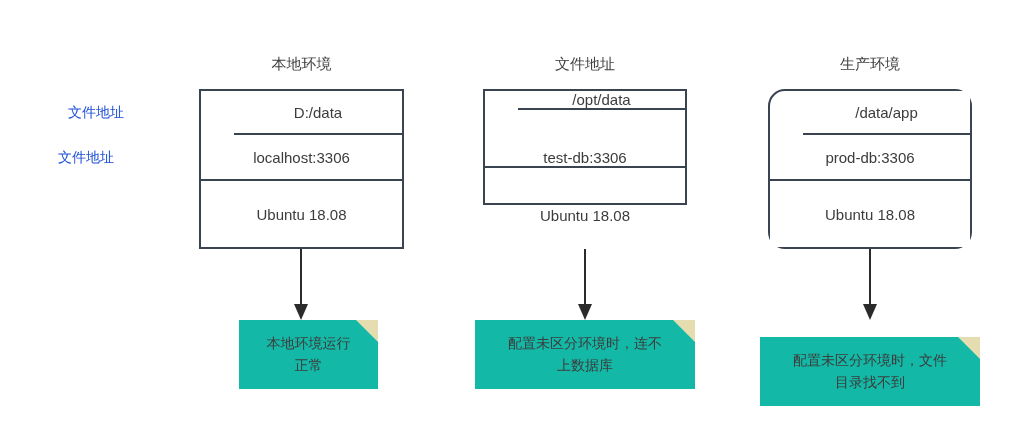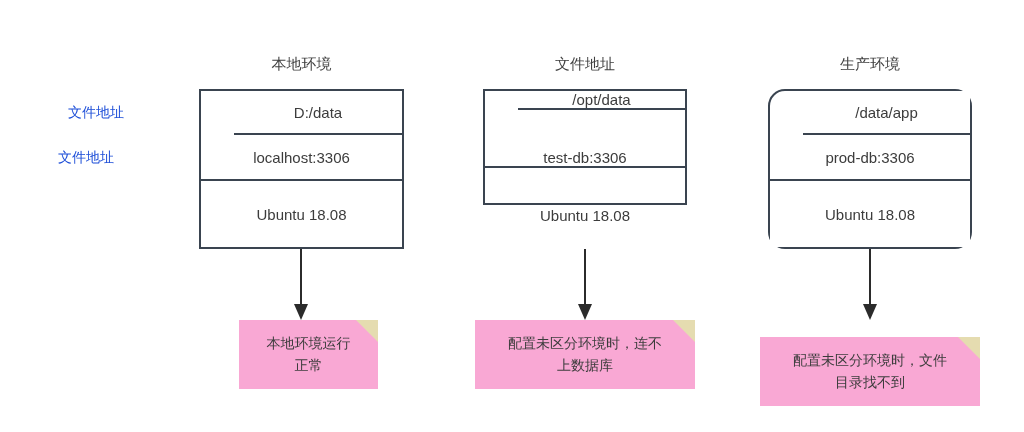--- a/index.html
+++ b/index.html
@@ -83,21 +83,21 @@
     height: 0;
     border-left: 7px solid transparent;
     border-right: 7px solid transparent;
     border-top: 16px solid #2b2b2b;
   }
 
   
   .note {
     position: absolute;
     box-sizing: border-box;
-    background: #f9a8d4;
+    background: #14b8a6;
     display: flex;
     align-items: center;
     justify-content: center;
     text-align: center;
     font-size: 14px;
     line-height: 1.55;
     color: #3c3c3c;
   }
   .note .note-text {
     padding: 0 14px;

